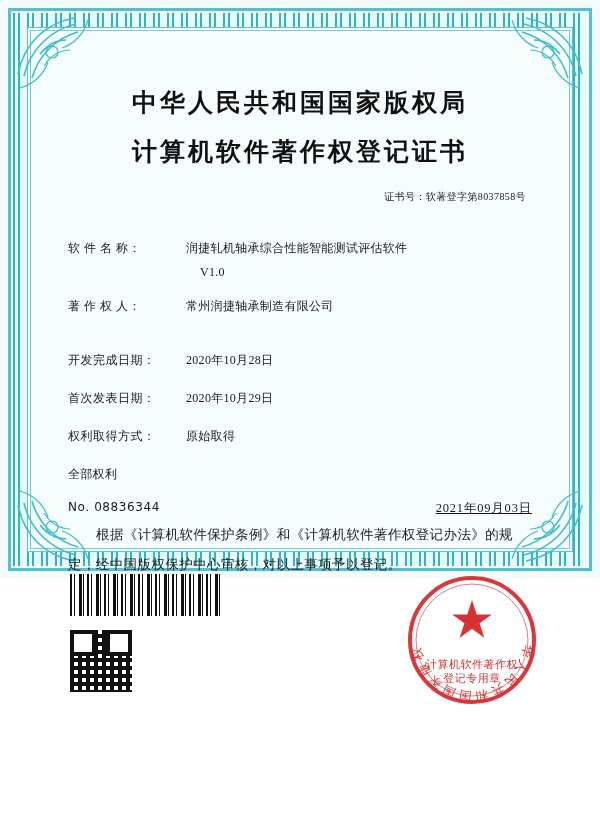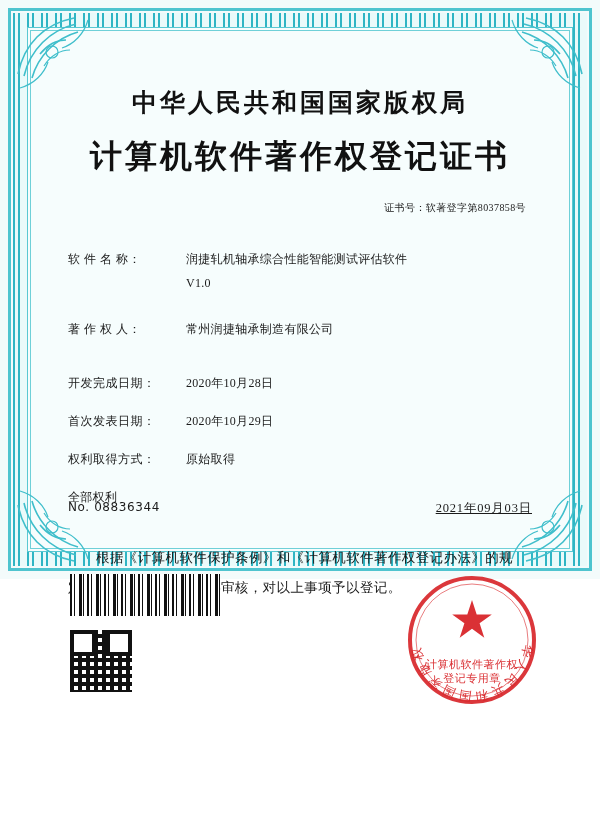--- a/index.html
+++ b/index.html
@@ -101,21 +101,21 @@
     text-align: center;
     font-size: 25px;
     letter-spacing: 3px;
     font-weight: bold;
     color: #111;
     margin-top: 48px;
     font-family: "DejaVu Serif", serif;
   }
   .title-sub {
     text-align: center;
-    font-size: 32px;
+    font-size: 25px;
     letter-spacing: 3px;
     font-weight: bold;
     color: #111;
     margin-top: 16px;
     font-family: "DejaVu Serif", serif;
   }
 
   .cert-no {
     text-align: right;
     font-size: 10px;
@@ -140,24 +140,25 @@
     white-space: nowrap;
   }
   .field-value {
     flex: 1;
     color: #1b1b1b;
     letter-spacing: 0.3px;
   }
   .field-value .line2 {
     display: block;
     margin-top: 4px;
+    margin-left: 14px;
   }
 
   .gap-lg { margin-top: 34px; }
-  .gap-md { margin-top: 26px; }
+  .gap-md { margin-top: 14px; }
 
   .paragraph {
     margin-top: 36px;
     font-size: 13.5px;
     line-height: 30px;
     text-indent: 28px;
     letter-spacing: 0.4px;
     padding-right: 4px;
   }
 

